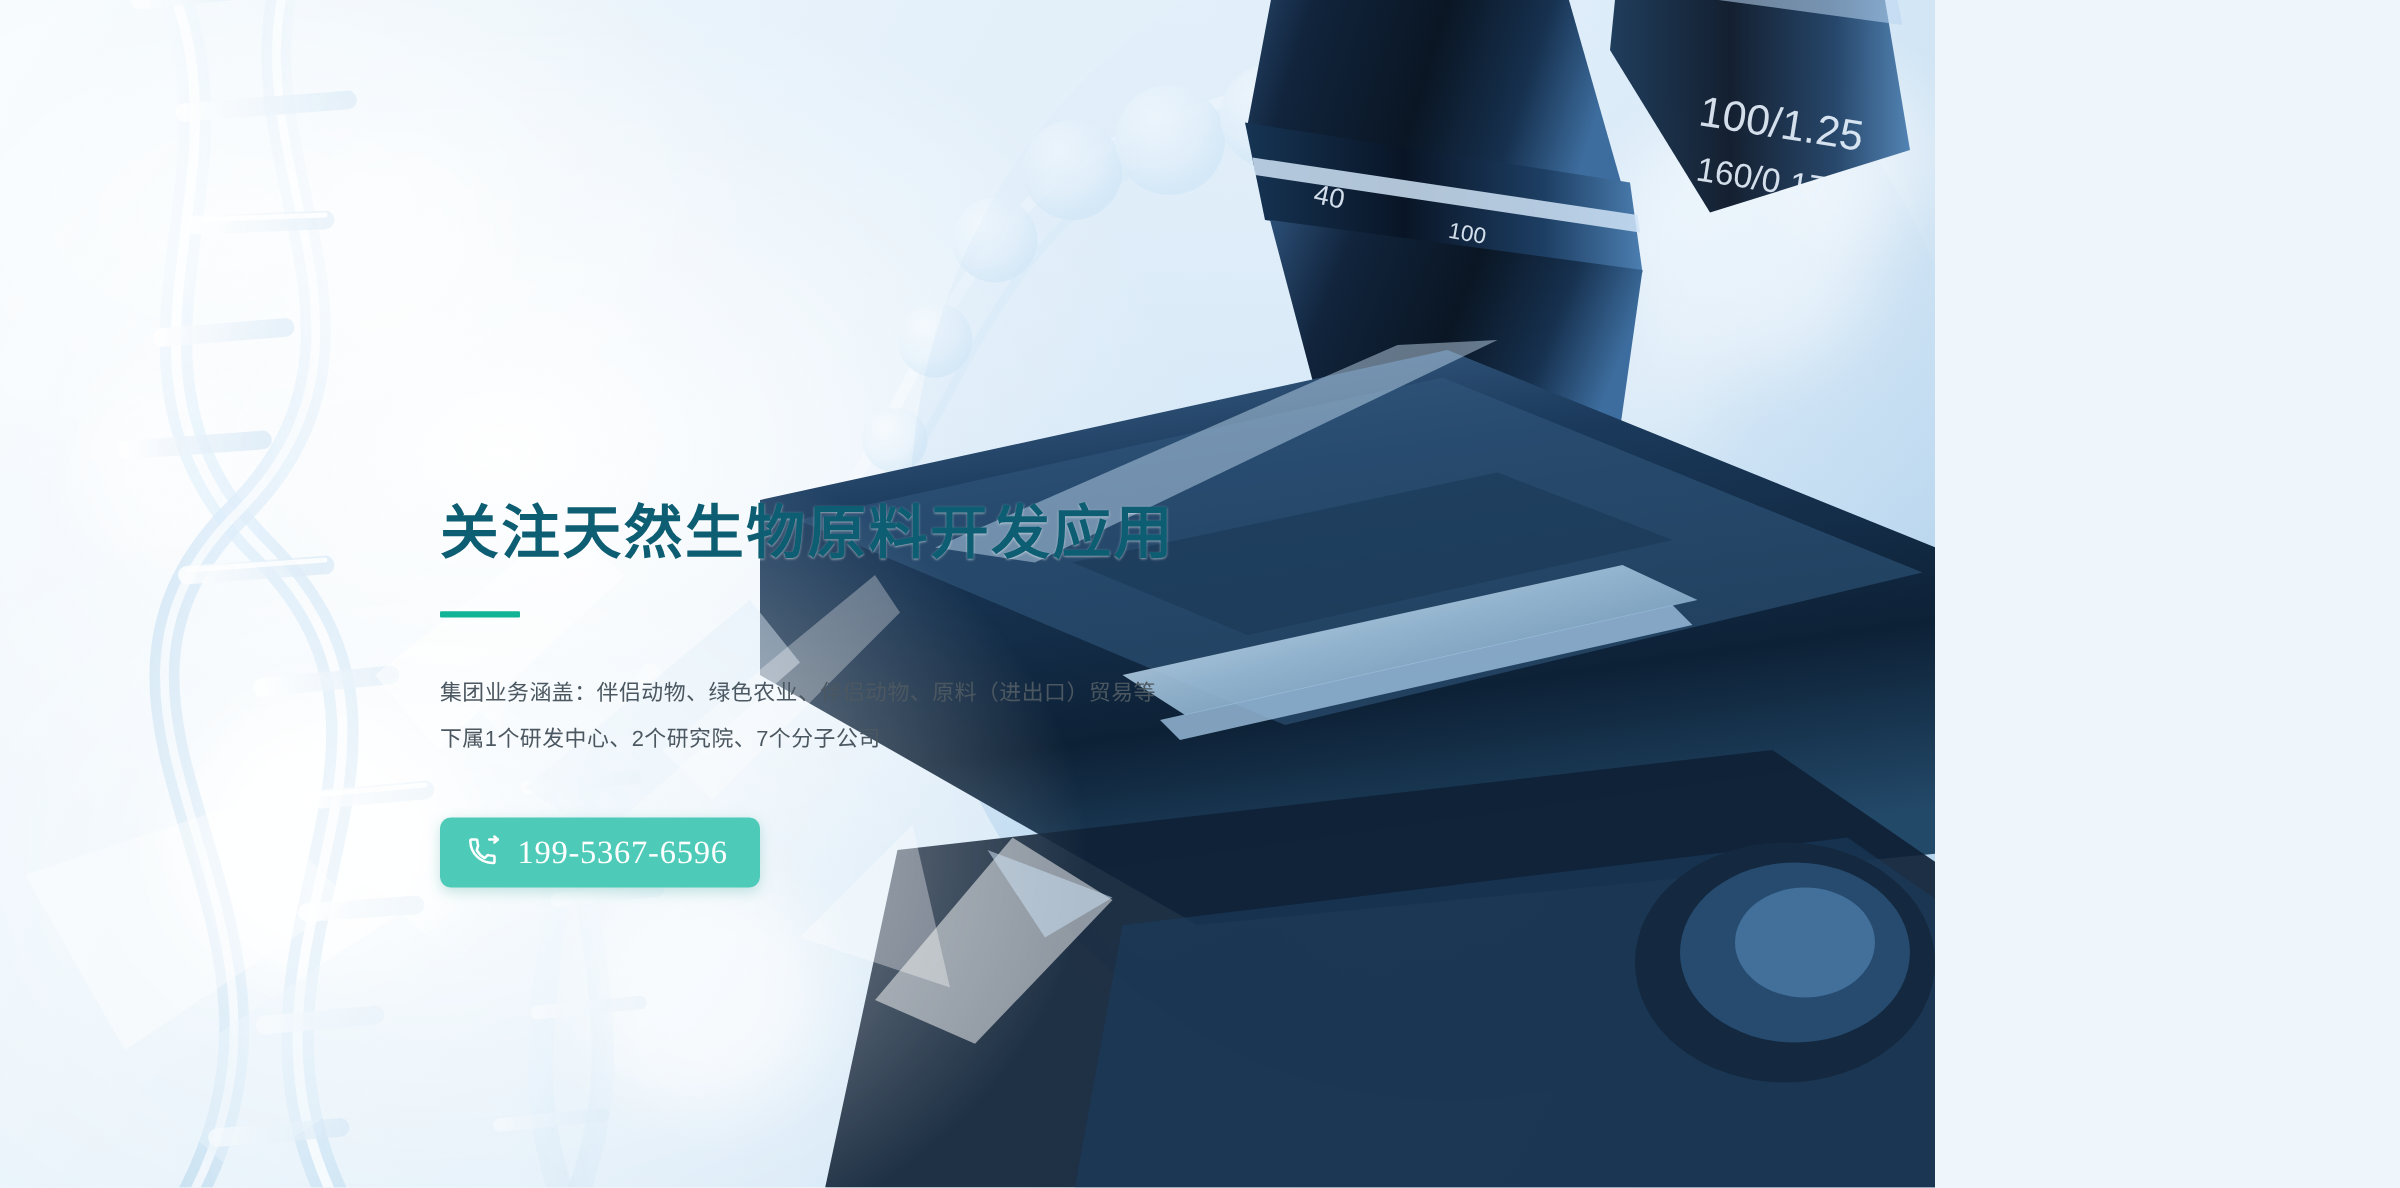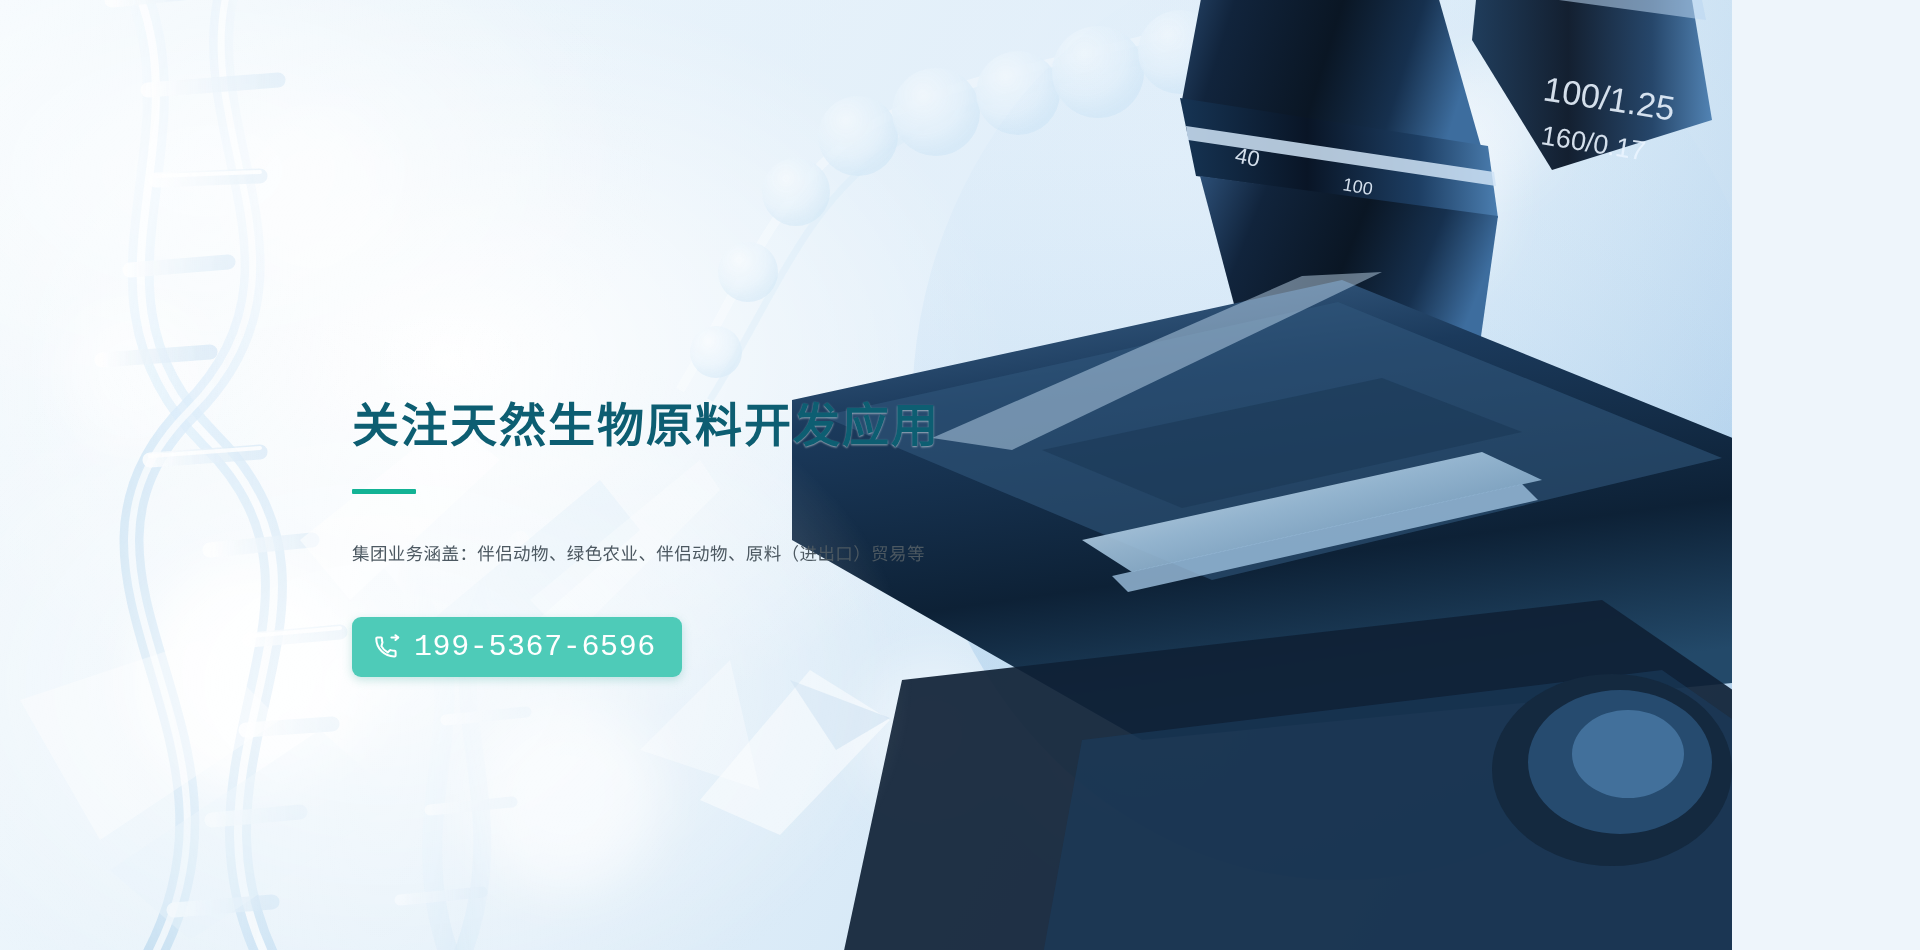--- a/index.html
+++ b/index.html
@@ -5,21 +5,21 @@
 <style>
   * { margin:0; padding:0; box-sizing:border-box; }
   html, body {
     width:1920px; height:950px; overflow:hidden;
     font-family:"Liberation Sans","DejaVu Sans",sans-serif;
     background:#eef5fb;
   }
 
   
   .hero {
-    position:relative; width:1732px; height:950px; overflow:hidden;
+    position:relative; width:1548px; height:950px; overflow:hidden;
     background:
       radial-gradient(ellipse 900px 620px at 26% 38%, #ffffff 0%, rgba(255,255,255,0) 62%),
       radial-gradient(ellipse 1100px 900px at 68% 18%, #e4f0fa 0%, rgba(228,240,250,0) 60%),
       linear-gradient(118deg, #f6fbfe 0%, #eaf4fb 26%, #e2eff9 46%, #d7e9f7 62%, #cfe4f4 74%, #bfd9ef 86%, #aeceea 100%);
   }
 
   
   .bg-layer { position:absolute; inset:0; pointer-events:none; }
 
   
@@ -63,22 +63,22 @@
   }
   .subtitle div { white-space:nowrap; }
 
   .cta {
     display:inline-flex; align-items:center; gap:13px;
     margin-top:44px; padding:13px 26px 13px 22px;
     background:#4ecbb8; border-radius:9px; border:0; cursor:pointer;
     box-shadow:0 3px 10px rgba(53,166,150,.28);
   }
   .cta-number {
-    color:#ffffff; font-size:30px; font-weight:400; letter-spacing:.6px;
-    font-family:Liberation Mono, monospace;
+    color:#ffffff; font-size:26px; font-weight:400; letter-spacing:.6px;
+    font-family:Liberation Serif, serif;
   }
   .cta-icon { display:flex; width:27px; height:27px; }
 </style>
 </head>
 <body>
 
 <div class="hero">
 
   <div class="bg-layer">
 
@@ -263,20 +263,21 @@
   </div>
 
   <div class="content">
 
     <h1 class="headline">关注天然生物原料开发应用</h1>
 
     <div class="accent-rule"></div>
 
     <div class="subtitle">
       <div>集团业务涵盖：伴侣动物、绿色农业、伴侣动物、原料（进出口）贸易等</div>
+      <div>下属1个研发中心、2个研究院、7个分子公司</div>
     </div>
 
     <button class="cta">
       <span class="cta-icon">
         <svg viewBox="0 0 24 24" width="27" height="27" fill="none" stroke="#ffffff" stroke-width="1.8" stroke-linecap="round" stroke-linejoin="round">
           <path d="M6.6 10.8a13 13 0 0 0 5.6 5.6l1.9-1.9c.24-.24.6-.32.9-.2a10.6 10.6 0 0 0 3.3.53c.5 0 .9.4.9.9V19a.9.9 0 0 1-.9.9A15.9 15.9 0 0 1 2 4.1c0-.5.4-.9.9-.9h3.2c.5 0 .9.4.9.9 0 1.15.18 2.26.53 3.3.1.3.03.66-.21.9z"></path>
           <path d="M15.5 3.2h6"></path>
           <path d="M19.1 1.1l2.4 2.1-2.4 2.1"></path>
         </svg>
       </span>

